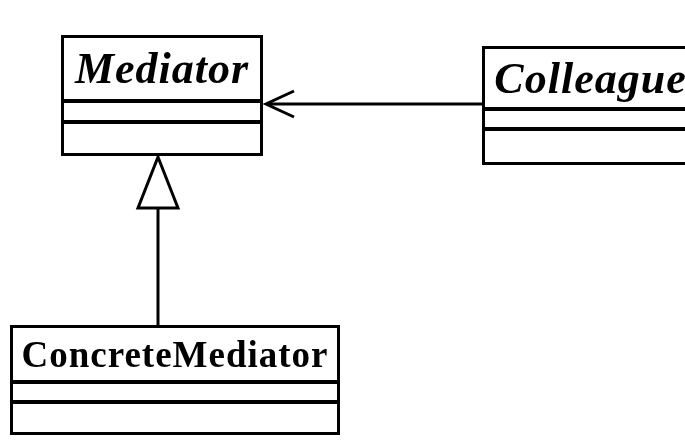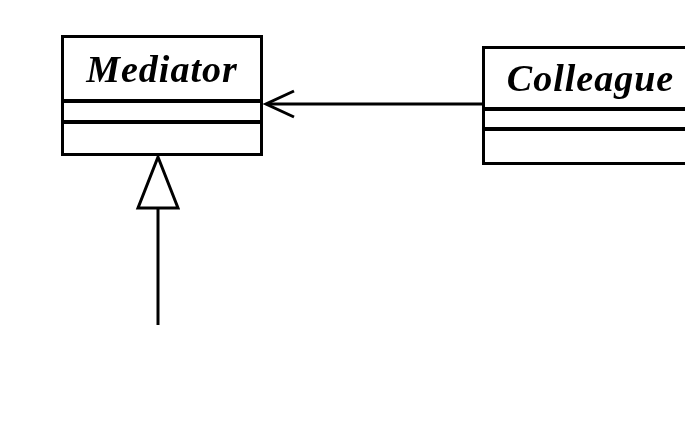--- a/index.html
+++ b/index.html
@@ -26,21 +26,21 @@
   }
   .compartment {
     box-sizing: border-box;
     background: #ffffff;
   }
   .compartment.title {
     display: flex;
     align-items: center;
     justify-content: center;
     font-weight: bold;
-    font-size: 38px;
+    font-size: 44px;
     color: #000000;
     letter-spacing: 1px;
     border-bottom: 4px solid #000000;
     white-space: nowrap;
   }
   .compartment.title.abstract {
     font-style: italic;
   }
   .compartment.attrs {
     border-bottom: 4px solid #000000;
@@ -91,20 +91,25 @@
     <div class="compartment attrs"></div>
     <div class="compartment ops"></div>
   </div>
 
   <div class="class-box" id="box-colleague">
     <div class="compartment title abstract">Colleague</div>
     <div class="compartment attrs"></div>
     <div class="compartment ops"></div>
   </div>
 
+  <div class="class-box" id="box-concrete">
+    <div class="compartment title">ConcreteMediator</div>
+    <div class="compartment attrs"></div>
+    <div class="compartment ops"></div>
+  </div>
 
   <svg id="connectors" viewBox="0 0 685 446" xmlns="http://www.w3.org/2000/svg">
 
     <g>
       <line class="stroke" x1="482" y1="104" x2="267" y2="104"></line>
       <polyline class="stroke" points="294,91 266,104 294,117"></polyline>
     </g>
 
     <g>
       <line class="stroke" x1="158" y1="325" x2="158" y2="208"></line>

